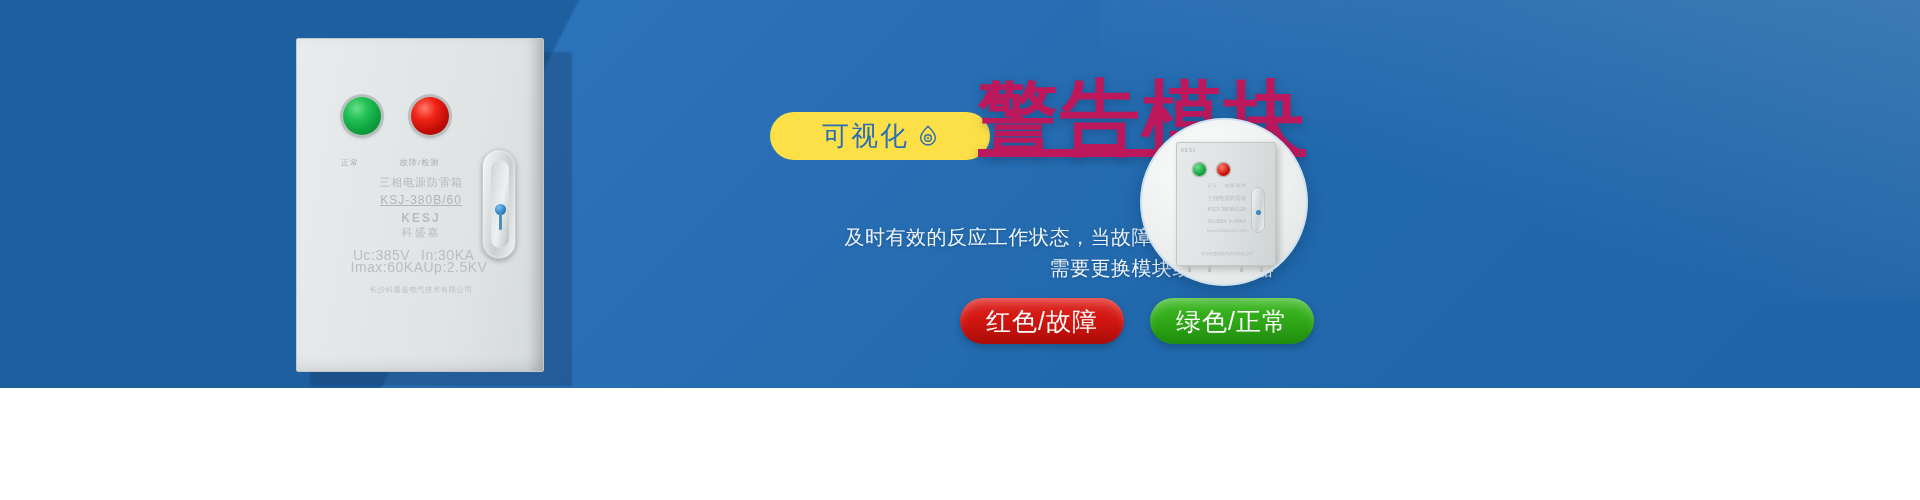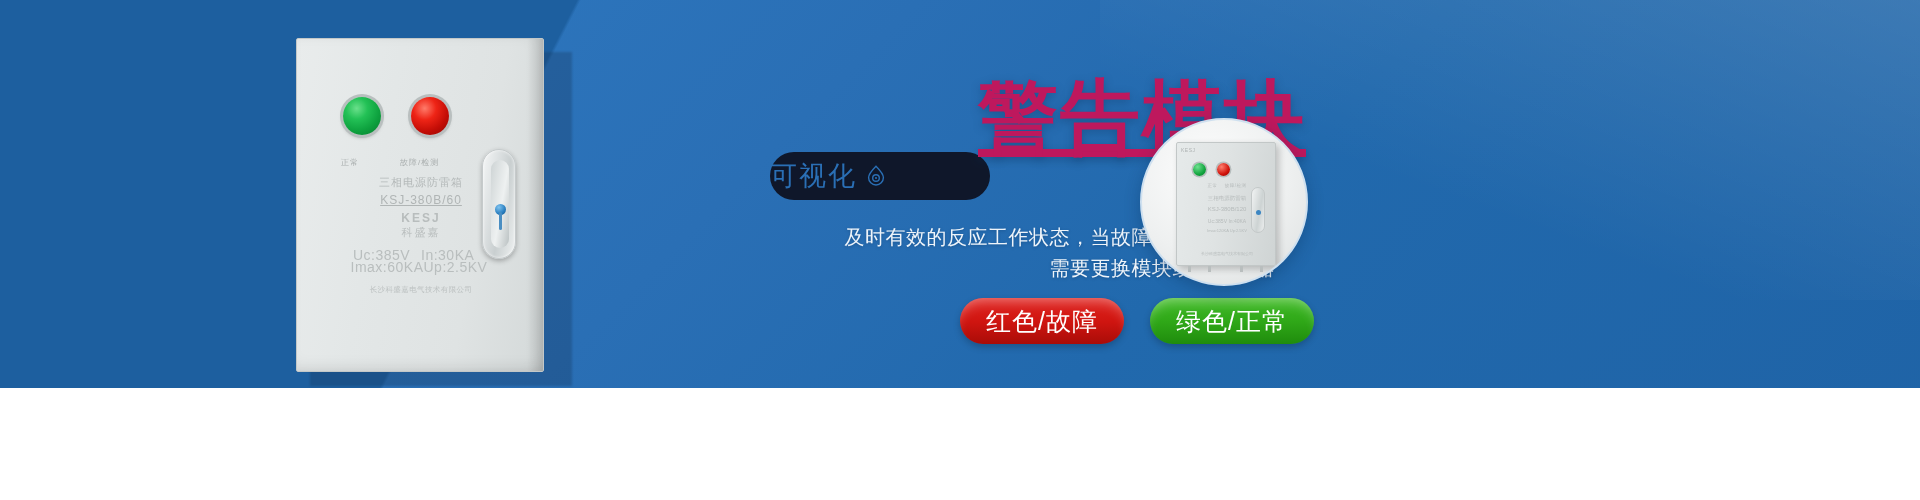--- a/index.html
+++ b/index.html
@@ -96,22 +96,22 @@
     background:radial-gradient(circle at 35% 30%,#7fc3ef,#2a7fc0 60%,#18568a);
   }
   .handle-key {
     position:absolute; left:16px; top:62px; width:3px; height:18px;
     background:#4a8ec2; border-radius:2px;
   }
 
   
   .pill {
     position:absolute; left:770px; top:112px; width:220px; height:48px;
-    background:#0f172a; border-radius:24px;
-    display:flex; align-items:center; gap:9px;margin-top:40px;
+    background:#fde047; border-radius:24px;
+    display:flex; align-items:center; justify-content:center; gap:9px;
   }
   .pill-text {
     font-size:27px; color:#2a6fb5; letter-spacing:2px; font-weight:400; line-height:1;
   }
   .pill-icon { width:20px; height:22px; display:block; }
 
   .headline {
     position:absolute; left:978px; top:78px;
     font-size:80px; line-height:1; font-weight:bold; color:#be185d;
     letter-spacing:2px;

